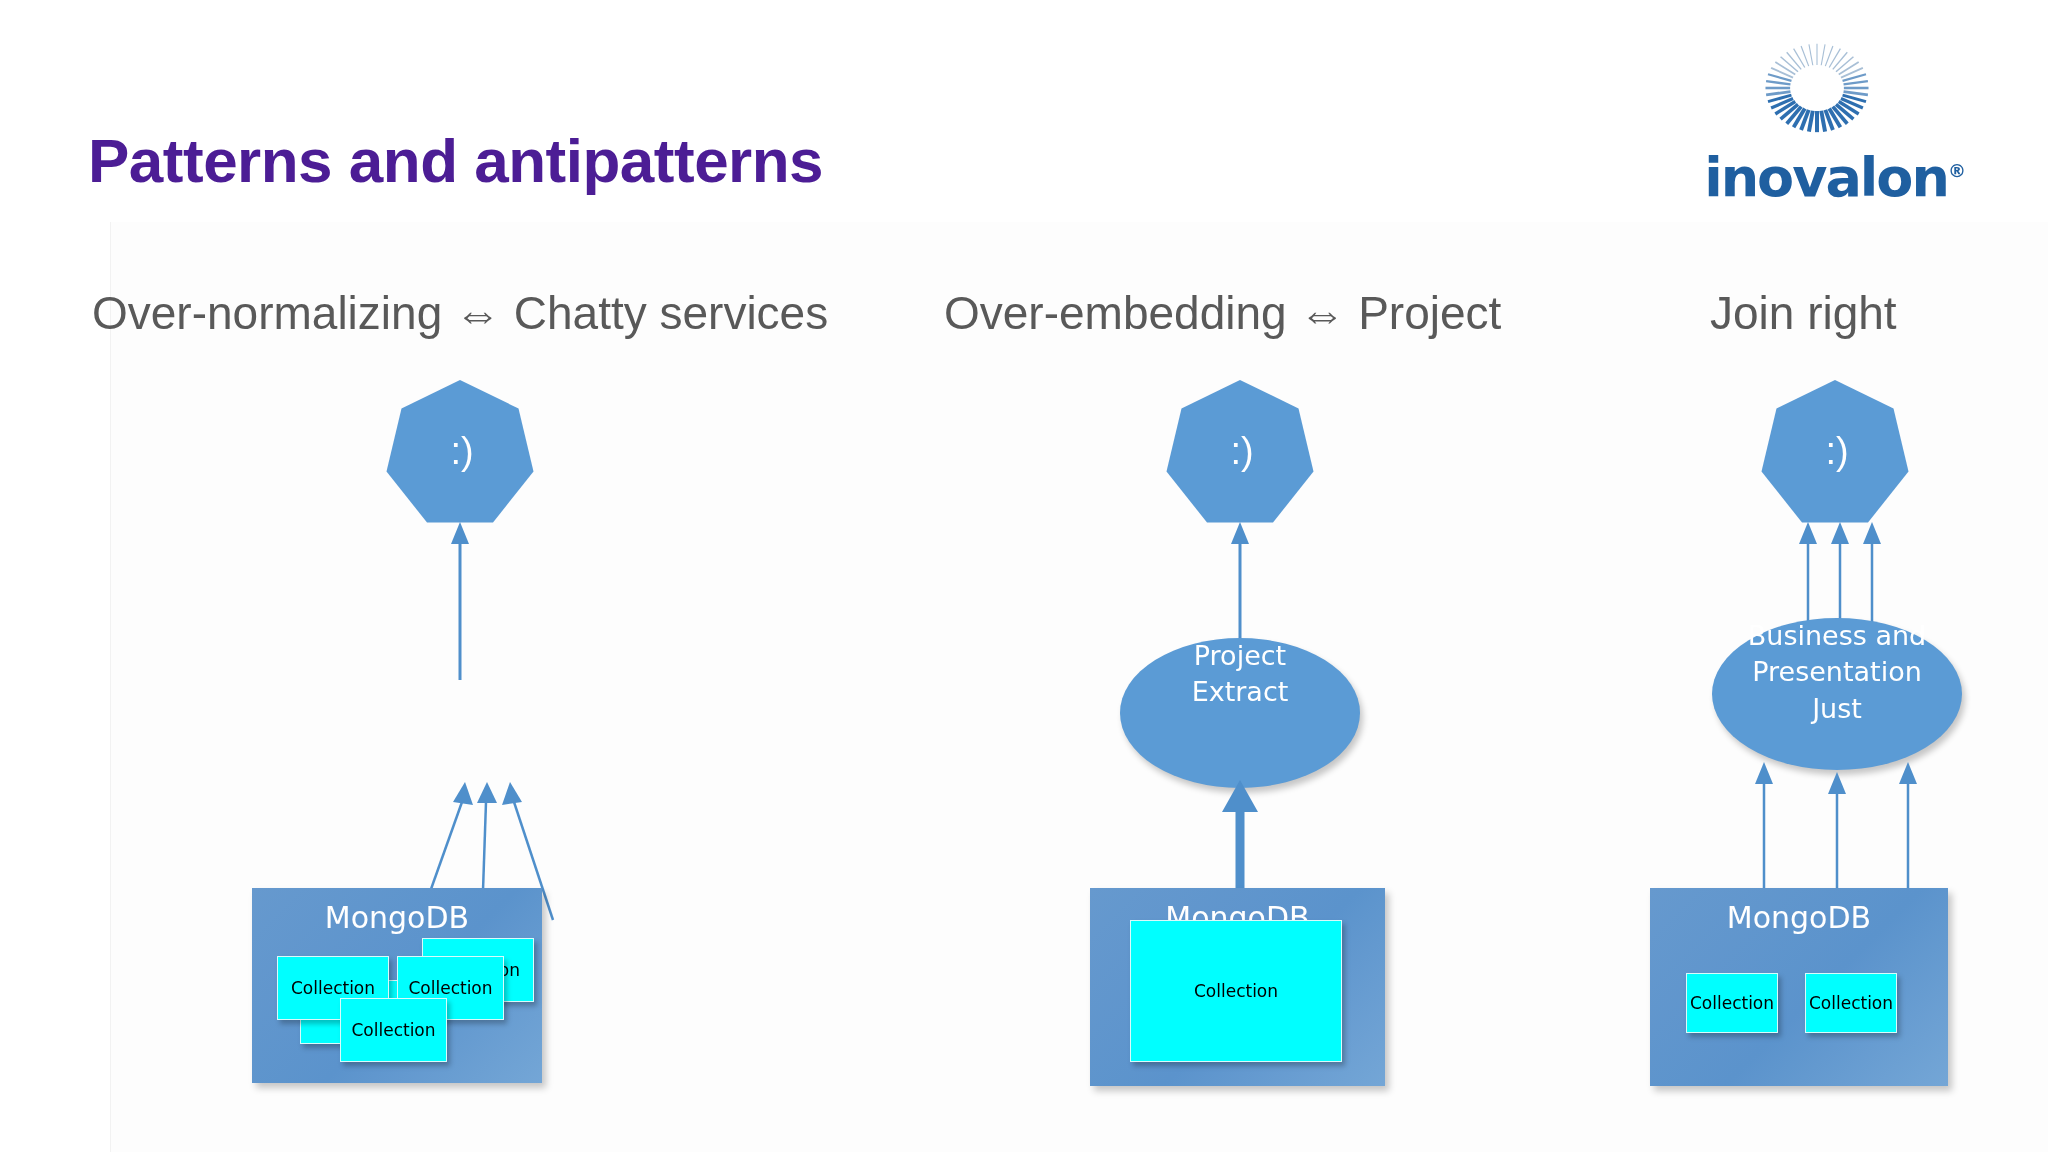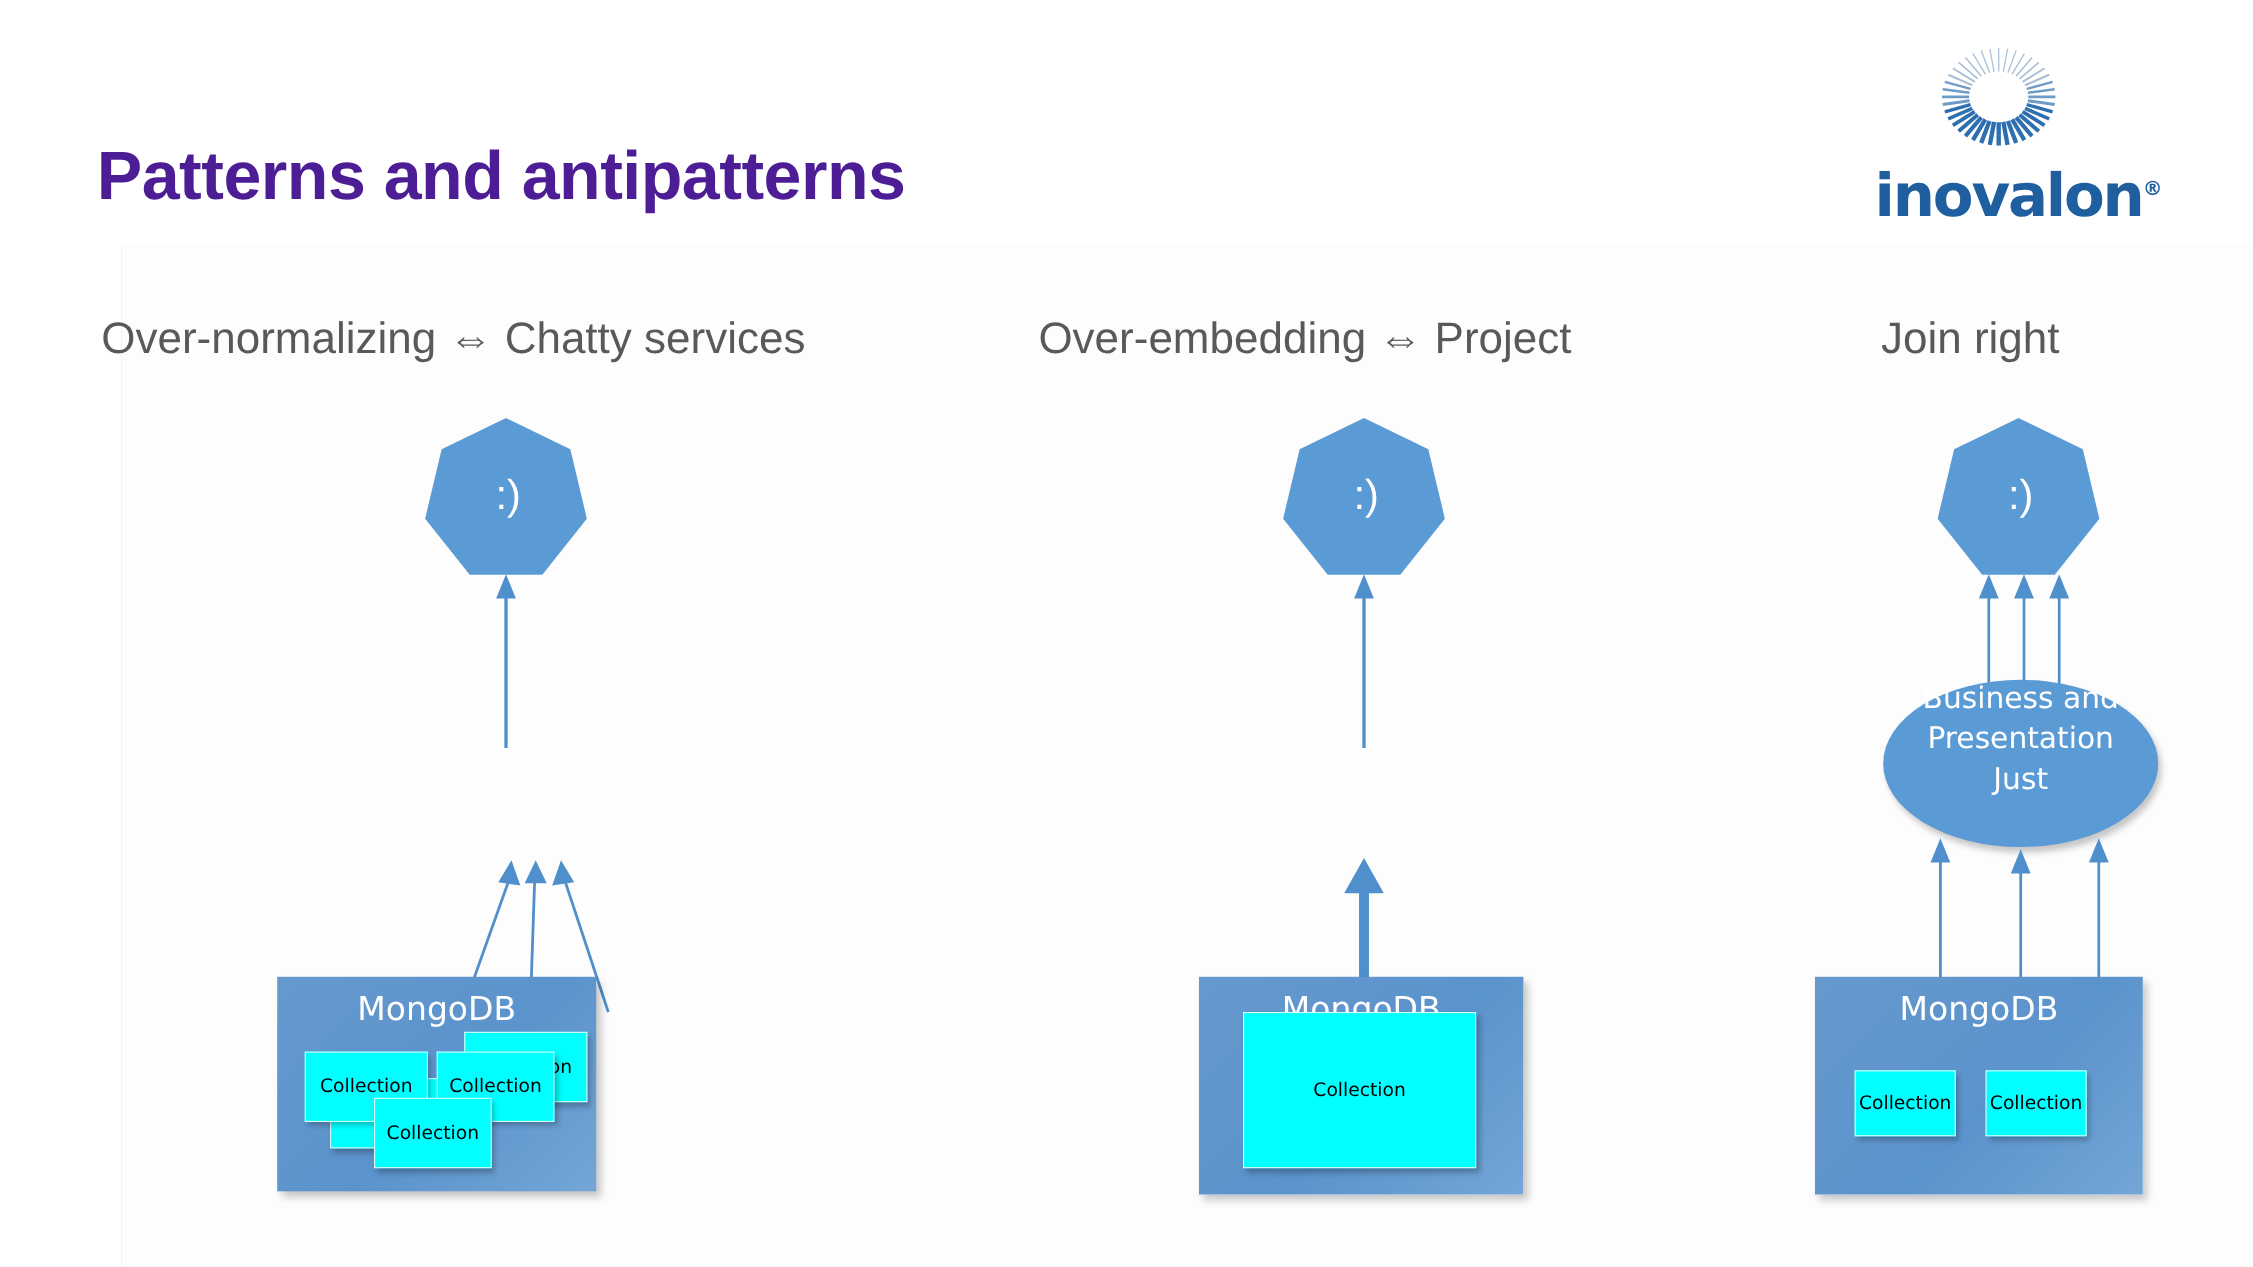--- a/index.html
+++ b/index.html
@@ -49,21 +49,21 @@
     font-weight: bold;
     color: #1F5FA0;
     letter-spacing: -2px;
     font-family: "DejaVu Sans", sans-serif;
   }
   #logo-word .reg { font-size: 18px; vertical-align: super; letter-spacing: 0; }
 
   
   .col-heading {
     position: absolute;
-    font-size: 40px;
+    font-size: 46px;
     color: #595959;
     white-space: nowrap;
     font-weight: normal;
   }
   #heading-0 { left: 92px;  top: 286px; }
   #heading-1 { left: 944px; top: 286px; }
   #heading-2 { left: 1710px;top: 286px; }
 
   
   .column { position: absolute; top: 360px; height: 740px; }
@@ -228,20 +228,26 @@
 
   <div class="heptagon" style="left:155px; top:20px;">
     <span class="smiley">:)</span>
   </div>
 
   <svg class="connector" style="left:155px; top:160px; width:150px; height:160px;" viewBox="0 0 150 160">
     <line class="cline" x1="75" y1="160" x2="75" y2="22" stroke-width="3"></line>
     <polygon class="ahead" points="75,2 66,24 84,24"></polygon>
   </svg>
 
+  <div class="ellipse" style="left:110px; top:278px; width:240px; height:150px;">
+    <span>
+      <span>Project</span><br>
+      <span>Extract</span>
+    </span>
+  </div>
 
   <svg class="connector" style="left:180px; top:418px; width:100px; height:130px;" viewBox="0 0 100 130">
     <line class="cline" x1="50" y1="130" x2="50" y2="30" stroke-width="9"></line>
     <polygon class="ahead" points="50,2 32,34 68,34"></polygon>
   </svg>
 
   <div class="mongo-box" style="left:80px; top:528px; width:295px; height:198px;">
     <div class="mongo-label">MongoDB</div>
     <div class="collection" style="left:40px; top:32px; width:210px; height:140px;">Collection</div>
   </div>

